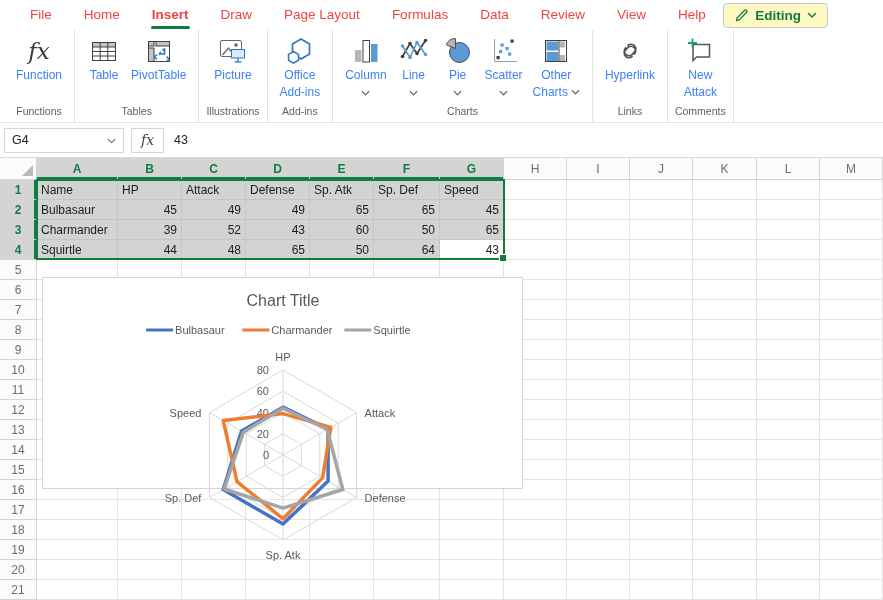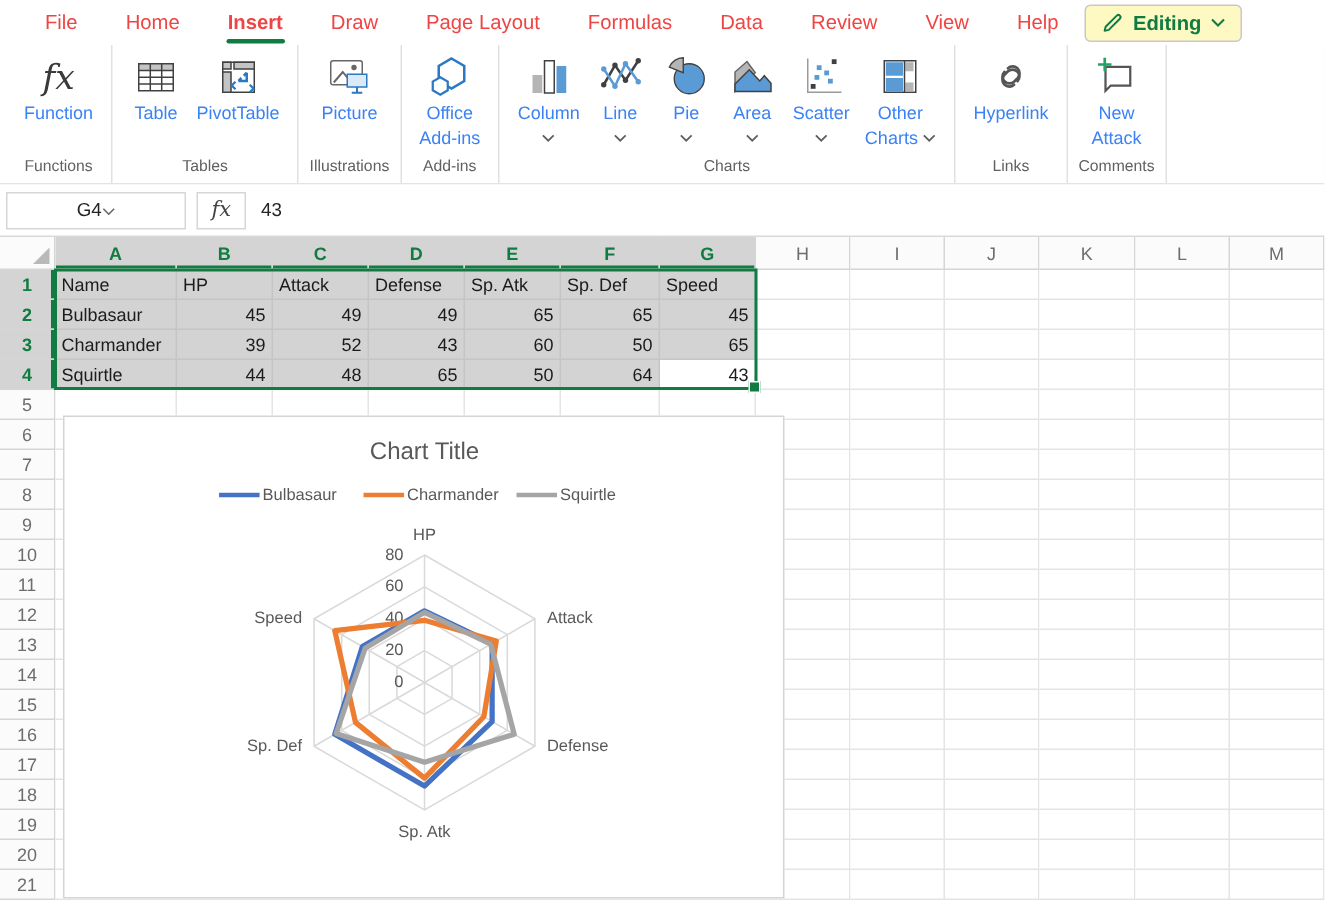--- a/index.html
+++ b/index.html
@@ -30,21 +30,21 @@
   .rbtn .icon svg { width:32px; height:32px; display:block; }
   .rlabel { font-size:12px; color:#3b82f6; text-align:center; line-height:1.3; margin-top:1px; white-space:nowrap; }
   .rchev { margin-top:1px; color:#5f5f5f; line-height:1; }
   .rchev svg, .inline-chev svg { display:inline-block; vertical-align:middle; }
   .inline-chev { margin-left:3px; color:#5f5f5f; }
   .rgroup-name { font-size:10.5px; color:#616161; padding:2px 0 5px; white-space:nowrap; }
 
   
   .formulabar { height:35px; display:flex; align-items:center; border-bottom:1px solid #d9d9d9; background:#fff; }
   .namebox { width:120px; height:25px; margin-left:4px; border:1px solid #d6d6d6; display:flex;
-    align-items:center; justify-content:center; padding:0 7px; font-size:12.5px; color:#242424; cursor:pointer; }
+    align-items:center; justify-content:space-between; padding:0 7px; font-size:12.5px; color:#242424; cursor:pointer; }
   .fxbox { width:33px; height:25px; border:1px solid #d6d6d6; margin-left:7px; display:flex;
     align-items:center; justify-content:center; font-family:"DejaVu Serif", serif; font-style:italic;
     font-size:14px; color:#444; cursor:pointer; }
   .fvalue { flex:1; height:25px; line-height:25px; padding-left:10px; font-size:12.5px; color:#242424; }
 
   
   .sheet { position:relative; width:883px; height:442px; background:#fff; }
   .gridwrap { display:grid; width:883px;
     grid-template-columns:37px 81px 64px 64px 64px 64px 66px 64px 63px 63px 63px 64px 63px 63px;
     grid-template-rows:22px repeat(21, 20px); }
@@ -61,21 +61,21 @@
     white-space:nowrap; overflow:hidden; cursor:cell; }
   .cell.num { justify-content:flex-end; }
   .cell.sel { background:#d3d3d3; border-right-color:#c5c5c5; border-bottom-color:#c5c5c5; }
   .cell.active { background:#fff; }
   .sel-outline { position:absolute; left:36px; top:21px; width:469px; height:81px;
     border:2px solid #107C41; pointer-events:none; }
   .sel-outline::after { content:""; position:absolute; right:-4px; bottom:-4px; width:6px; height:6px;
     background:#107C41; border:1px solid #fff; }
 
   
-  .chartbox { position:absolute; left:42px; top:119px; width:481px; height:322px;
+  .chartbox { position:absolute; left:42px; top:119px; width:481px; height:212px;
     background:#fff; border:1px solid #d5d5d5; cursor:pointer; }
   .chartbox svg { display:block; }
 </style>
 </head>
 <body>
 
 <div class="menubar">
   <div id="menu-items" style="display:flex;">
       <div class="menu-item">File</div>
       <div class="menu-item">Home</div>
@@ -214,32 +214,20 @@
             </svg></div>
         </div>
         <div class="rbtn">
           <span class="icon">
             <svg viewBox="0 0 32 32">
               <circle cx="17.5" cy="17.5" r="10" fill="#5b9bd5" stroke="#404040" stroke-width="0.9"></circle>
               <path d="M13.5 13.5v-10a10 10 0 0 0-9.3 6.3z" fill="#b5b5b5" stroke="#404040" stroke-width="0.9"></path>
             </svg>
           </span>
           <div class="rlabel"><span>Pie</span></div>
-          <div class="rchev"><svg width="9" height="6" viewBox="0 0 10 6">
-              <path d="M1 1l4 4 4-4" fill="none" stroke="#5f5f5f" stroke-width="1.3"></path>
-            </svg></div>
-        </div>
-        <div class="rbtn">
-          <span class="icon">
-            <svg viewBox="0 0 32 32">
-              <path d="M4 26V13l8-7 5.5 7.5z" fill="#b5b5b5" stroke="#666"></path>
-              <path d="M4 26v-5l9.5-9.5 7 7.5 3-3.5 4.5 5V26z" fill="#5b9bd5" stroke="#404040"></path>
-            </svg>
-          </span>
-          <div class="rlabel"><span>Area</span></div>
           <div class="rchev"><svg width="9" height="6" viewBox="0 0 10 6">
               <path d="M1 1l4 4 4-4" fill="none" stroke="#5f5f5f" stroke-width="1.3"></path>
             </svg></div>
         </div>
         <div class="rbtn">
           <span class="icon">
             <svg viewBox="0 0 32 32">
               <path d="M6.5 4v22.5H29" stroke="#9a9a9a" fill="none"></path>
               <rect x="22.5" y="4.5" width="3.2" height="3.2" fill="#404040"></rect>
               <rect x="8.5" y="21" width="3.2" height="3.2" fill="#404040"></rect>

